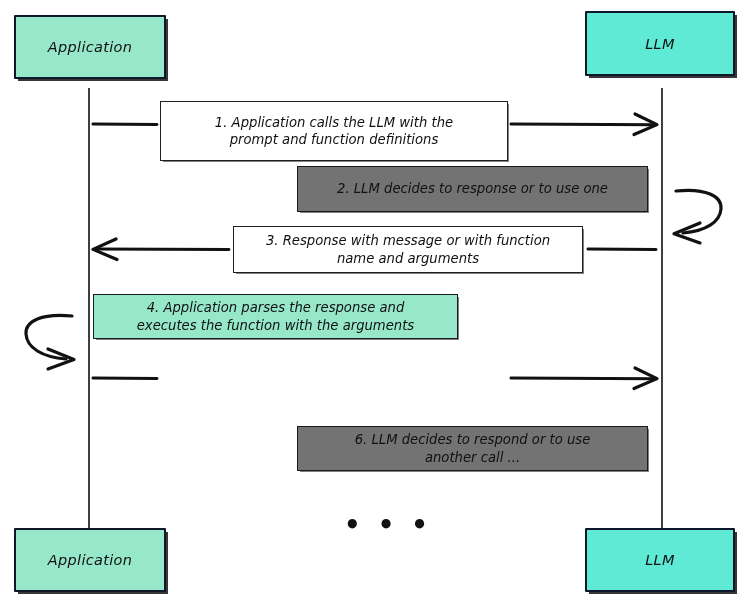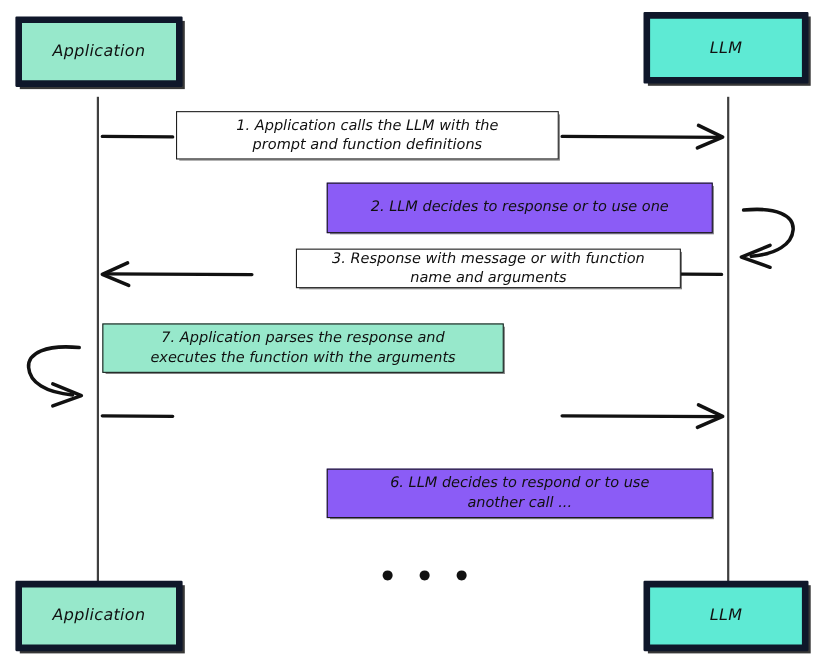--- a/index.html
+++ b/index.html
@@ -14,21 +14,21 @@
     position: relative;
     width: 746px;
     height: 599px;
     background: #ffffff;
     overflow: hidden;
   }
   
   .actor-box {
     position: absolute;
     box-sizing: border-box;
-    border: 6px solid #0f172a;
+    border: 2px solid #0f172a;
     border-radius: 1px;
     display: flex;
     align-items: center;
     justify-content: center;
     box-shadow: 3px 3px 0 -1px rgba(20,20,20,0.85);
     font-family: "DejaVu Sans", sans-serif;
     font-size: 14.5px;
     font-style: italic;
     color: #111111;
     letter-spacing: 0.3px;
@@ -59,21 +59,21 @@
     font-style: italic;
     line-height: 1.32;
     color: #101010;
     text-align: center;
     box-shadow: 2px 2px 0 -1px rgba(25,25,25,0.55);
     z-index: 4;
     user-select: none;
   }
   .msg-white { background: #ffffff; }
   .msg-green { background: #97E8CB; border-color:#1a1a1a; }
-  .msg-blue  { background: #8b5cf6; border-color:#1a1a1a; }
+  .msg-blue  { background: #737373; border-color:#1a1a1a; }
 
   
   #arrow-layer {
     position: absolute;
     left: 0;
     top: 0;
     width: 746px;
     height: 599px;
     z-index: 2;
     pointer-events: none;
@@ -122,43 +122,43 @@
 
       <path stroke-width="3.2" d="M72,316 C42,313 25,321 26,334 C27,348 42,357 66,359"></path>
       <path stroke-width="3.2" d="M48,349 L74,359.6 L48,369"></path>
 
       <path stroke-width="3" d="M93,378 L157,378.5"></path>
       <path stroke-width="3" d="M511,378 L655,378.8"></path>
       <path stroke-width="3.2" d="M635,368 L657,378.6 L634,388.5"></path>
     </g>
   </svg>
 
-  <div class="msg-box msg-white" style="left:160px; top:101px; width:348px; height:44px;">
+  <div class="msg-box msg-white" style="left:160px; top:101px; width:348px; height:60px;">
     <span>
       <span>1. Application calls the LLM with the</span><br>
       <span>prompt and function definitions</span>
     </span>
   </div>
 
   <div class="msg-box msg-blue" style="left:297px; top:166px; width:351px; height:46px;">
     <span>
       <span>2. LLM decides to response or to use one</span><br>
     </span>
   </div>
 
-  <div class="msg-box msg-white" style="left:233px; top:226px; width:350px; height:36px;margin-left:36px;">
+  <div class="msg-box msg-white" style="left:233px; top:226px; width:350px; height:47px;">
     <span>
       <span>3. Response with message or with function</span><br>
       <span>name and arguments</span>
     </span>
   </div>
 
   <div class="msg-box msg-green" style="left:93px; top:294px; width:365px; height:45px;">
     <span>
-      <span>7. Application parses the response and</span><br>
+      <span>4. Application parses the response and</span><br>
       <span>executes the function with the arguments</span>
     </span>
   </div>
 
 
   <div class="msg-box msg-blue" style="left:297px; top:426px; width:351px; height:45px;">
     <span>
       <span>6. LLM decides to respond or to use</span><br>
       <span>another call ...</span>
     </span>

